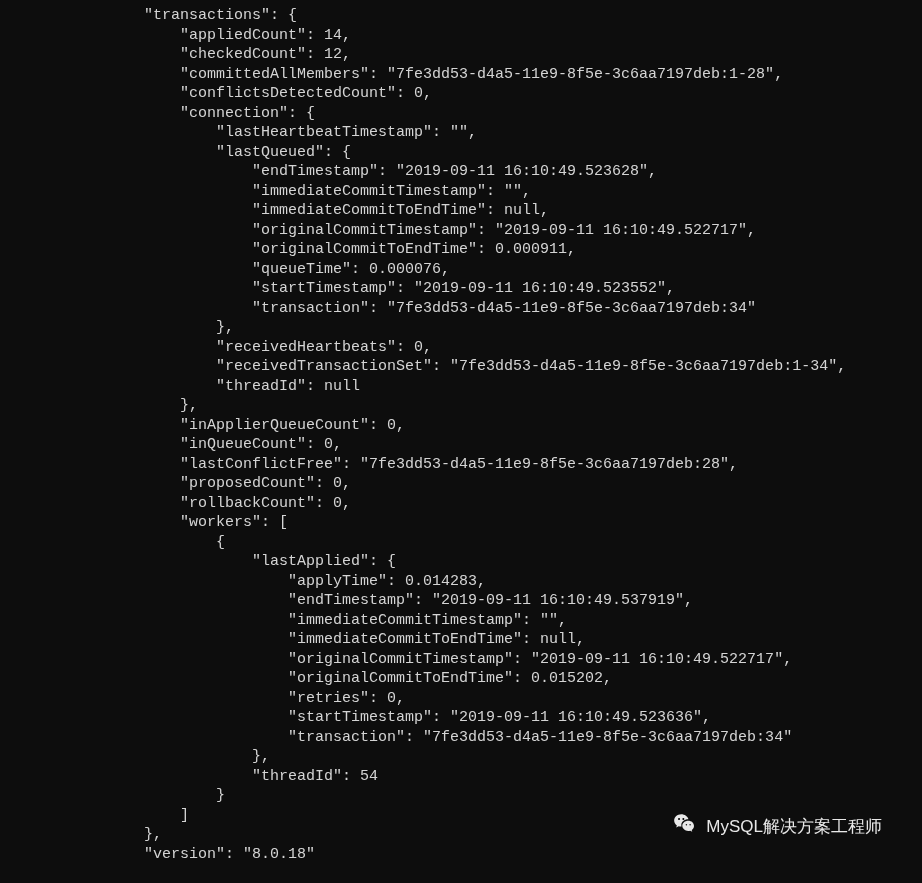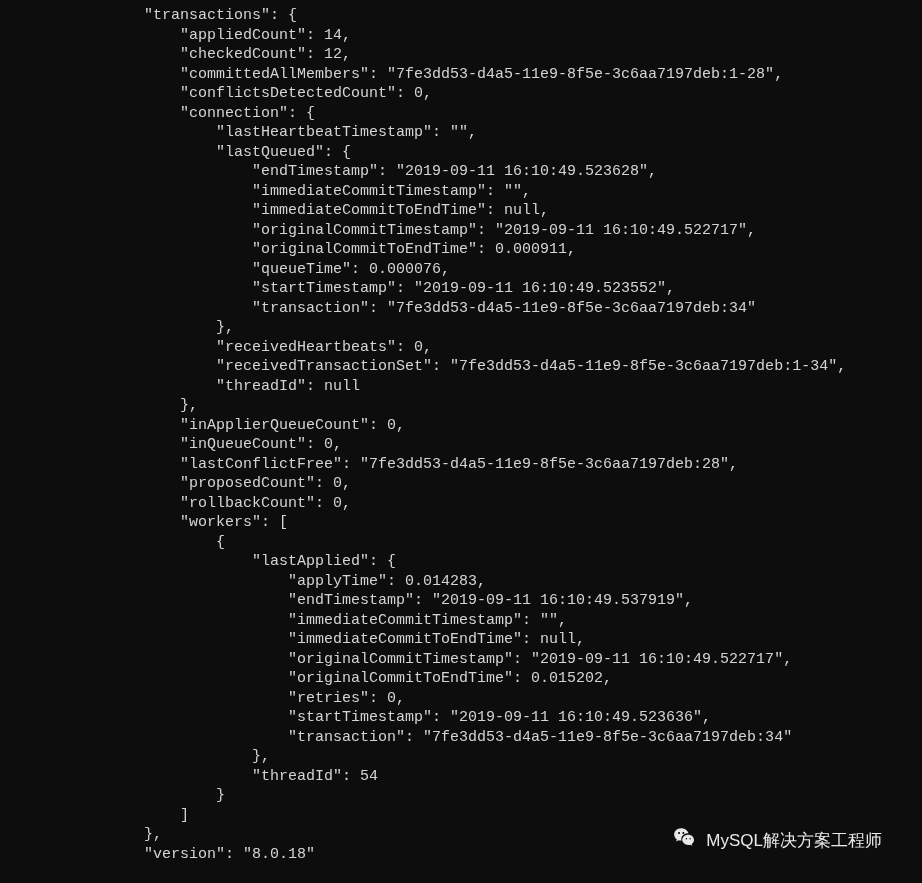--- a/index.html
+++ b/index.html
@@ -13,21 +13,21 @@
       height: 883px;
       overflow: hidden;
       position: relative;
     }
     #code {
       white-space: pre;
       padding: 6px 0 0 0;
     }
     .watermark {
       position: absolute;
-      bottom: 26px;
+      bottom: 40px;
       right: 40px;
       display: flex;
       align-items: center;
       gap: 8px;
       color: #e8e8e8;
       font-family: sans-serif;
       font-size: 17px;
       z-index: 10;
       margin-top: 14px;
     }

